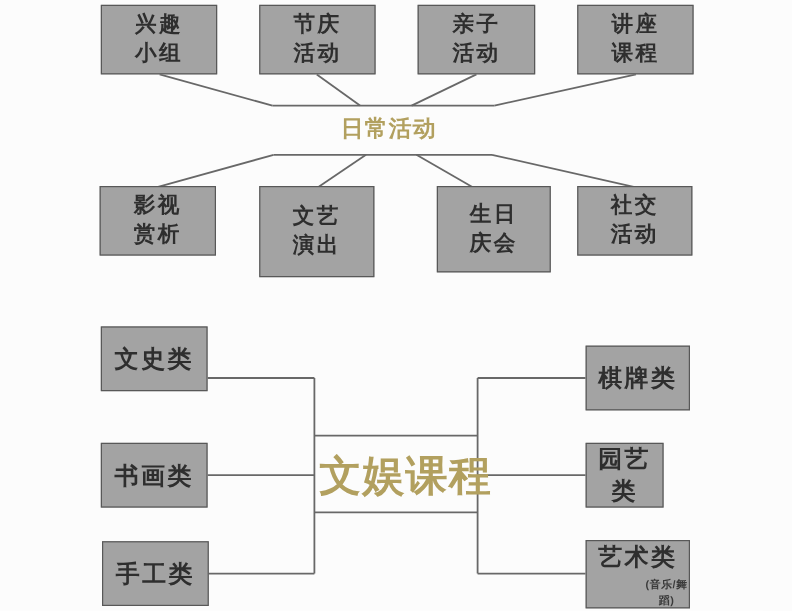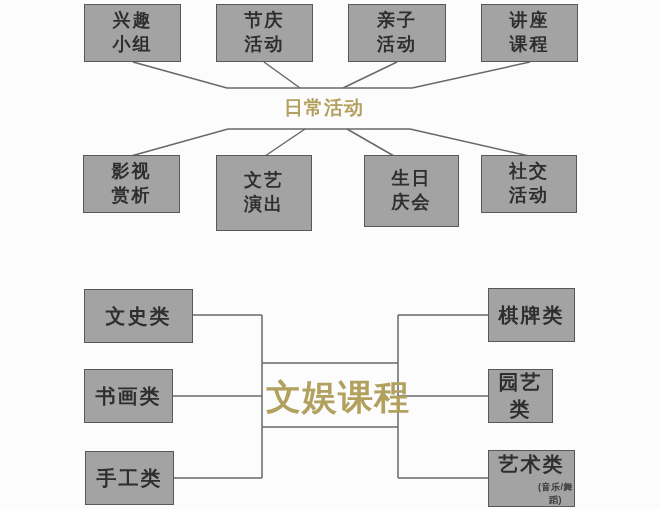--- a/index.html
+++ b/index.html
@@ -144,21 +144,21 @@
   </div>
   <div class="box row-box" style="left:364px;top:155px;width:95px;height:72px">
     <span class="lbl">生日
 庆会</span>
   </div>
   <div class="box row-box" style="left:481px;top:155px;width:96px;height:58px">
     <span class="lbl">社交
 活动</span>
   </div>
 
-  <div class="box cat-box" style="left:84px;top:289px;width:109px;height:54px">
+  <div class="box cat-box" style="left:84px;top:272px;width:89px;height:54px">
     <span class="lbl">文史类</span>
   </div>
   <div class="box cat-box" style="left:84px;top:369px;width:89px;height:54px">
     <span class="lbl">书画类</span>
   </div>
   <div class="box cat-box" style="left:85px;top:451px;width:89px;height:54px">
     <span class="lbl">手工类</span>
   </div>
 
   <div class="center-label d2">文娱课程</div>

